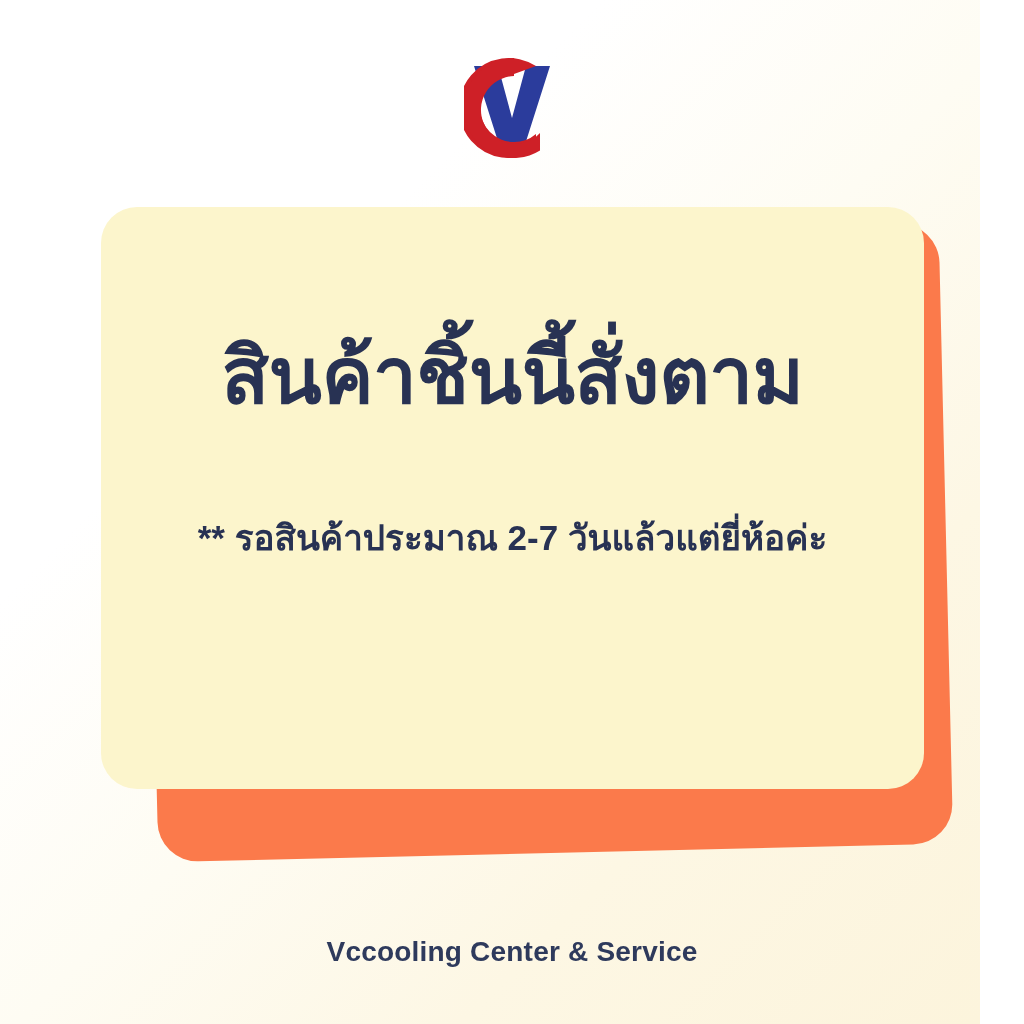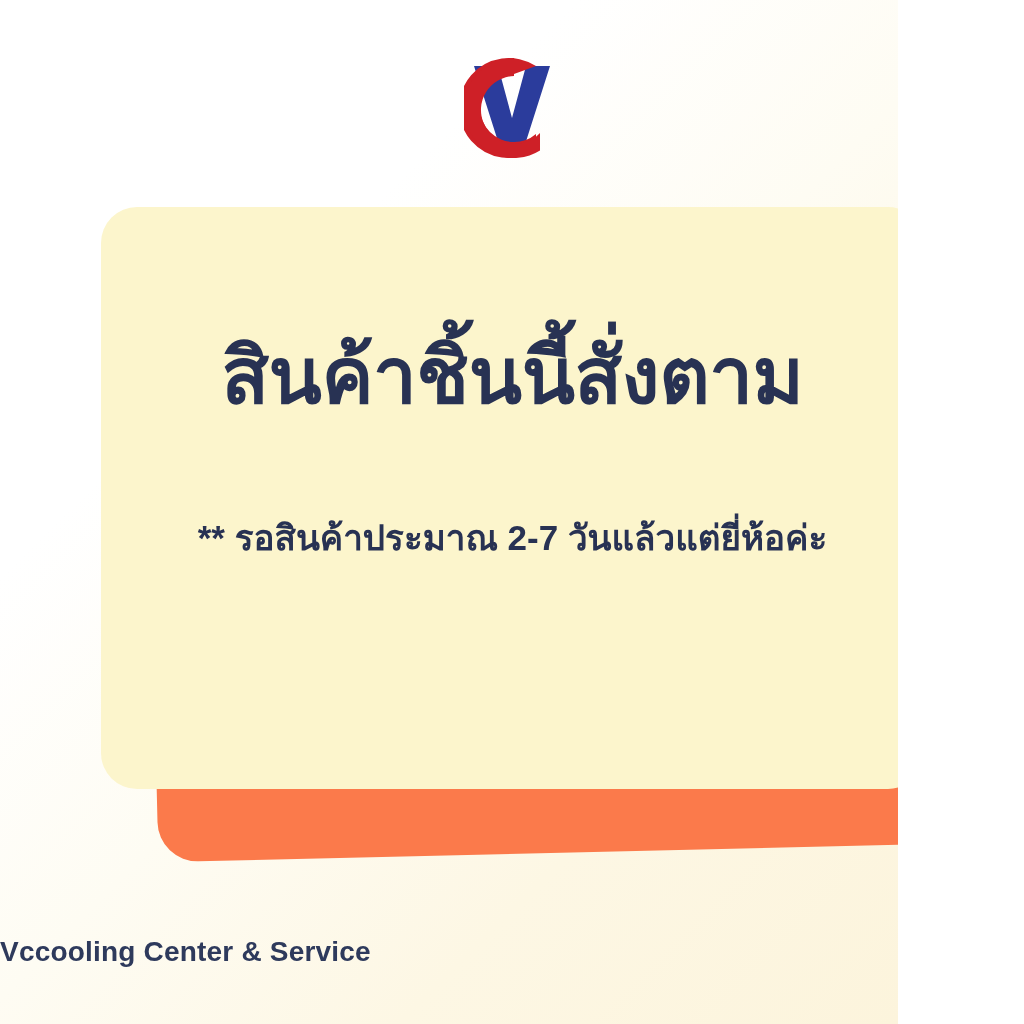--- a/index.html
+++ b/index.html
@@ -9,21 +9,21 @@
   }
   body {
     width: 1024px;
     height: 1024px;
     overflow: hidden;
     font-family: "Liberation Sans", "DejaVu Sans", sans-serif;
   }
 
   #poster {
     position: relative;
-    width: 898px;
+    width: 980px;
     height: 1024px;
     background: linear-gradient(135deg,
                 #FFFFFF 0%,
                 #FFFFFF 30%,
                 #FEFCF3 52%,
                 #FDF7E4 74%,
                 #FCF4DC 100%);
     overflow: hidden;
     text-decoration: underline;
   }
@@ -109,21 +109,21 @@
     text-align: center;
     white-space: nowrap;
   }
 
   
   #footer {
     position: absolute;
     left: 0;
     top: 936px;
     width: 1024px;
-    text-align: left;
+    text-align: center;
   }
   #footer-text {
     display: inline-block;
     color: #2E3A5C;
     font-size: 28px;
     font-weight: bold;
     letter-spacing: 0.2px;
   }
 </style>
 </head>

